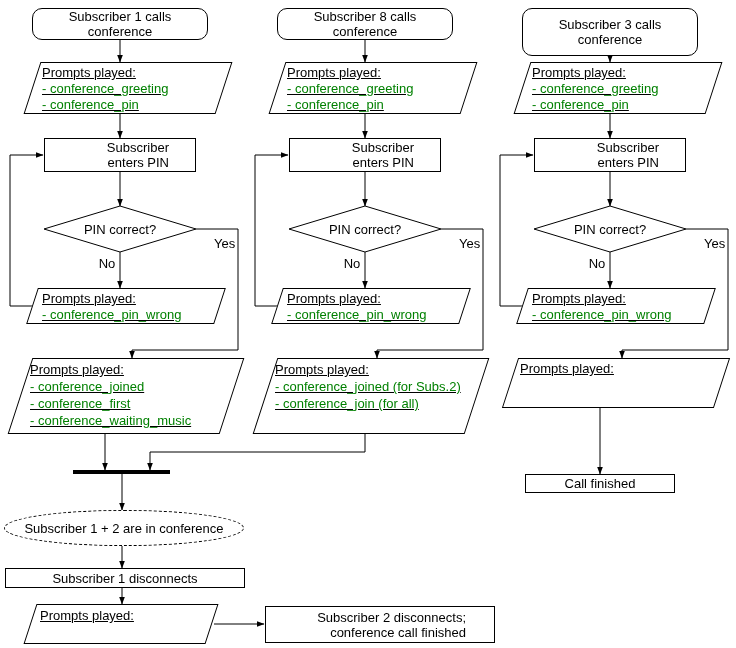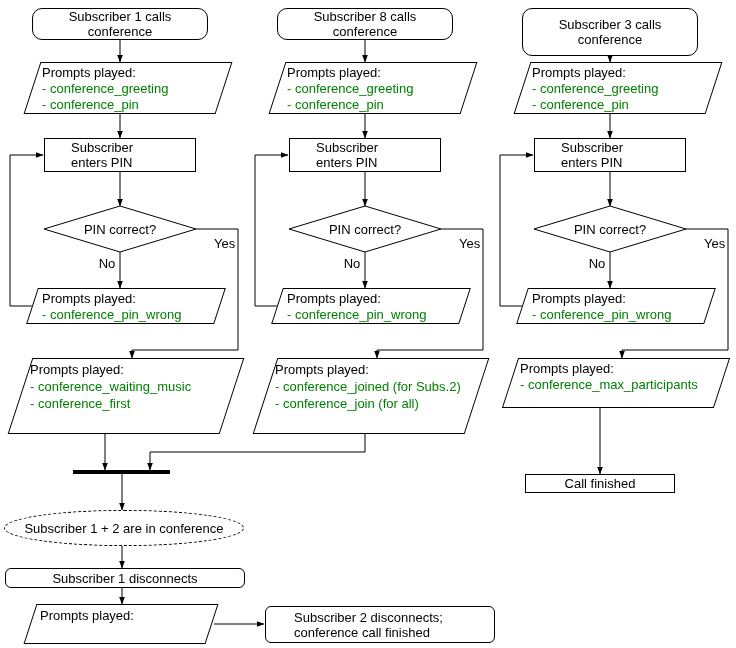--- a/index.html
+++ b/index.html
@@ -10,39 +10,39 @@
   }
   svg.connectors { position:absolute; left:0; top:0; z-index:0; }
   .col { position:absolute; top:0; width:246px; height:648px; z-index:1; }
   .shape { position:absolute; background:#fff; border:1px solid #000; }
   .terminator {
     border-radius:10px; display:flex; align-items:center; justify-content:center;
     text-align:center; line-height:15px;
   }
   .process {
     display:flex; align-items:center; justify-content:center;
-    text-align:left; line-height:15px;
-  }
-  .para { position:absolute; }
+    text-align:right; line-height:15px;
+  }
+  .para { position:absolute;text-decoration:underline; }
   .para-bg {
     position:absolute; inset:0; background:#fff; border:1px solid #000;
     transform:skewX(-18deg);
   }
   .para-content { position:relative; padding:3px 0 0 10px; line-height:16px; }
   .para-content.wide { line-height:17px; }
   .pp-item { color:var(--green,#008000); white-space:nowrap; }
   .diamond-label { position:absolute; text-align:center; z-index:2; }
   .edge-label { position:absolute; z-index:2; }
   .ellipse {
     position:absolute; border:1px dashed #000; border-radius:50%;
     display:flex; align-items:center; justify-content:center;
     background:#fff; z-index:1; text-align:center;
   }
   .bar { position:absolute; background:#000; z-index:1; }
-  .merge-item { z-index:1;border-radius:6px; }
+  .merge-item { z-index:1; }
 </style>
 </head>
 <body>
 
 <svg class="connectors" width="736" height="648" viewBox="0 0 736 648">
   <defs>
     <marker id="arrow" viewBox="0 0 8 6" markerWidth="8" markerHeight="6" refX="7.5" refY="3" orient="auto" markerUnits="userSpaceOnUse">
       <path d="M0,0 L8,3 L0,6 Z" fill="#000"></path>
     </marker>
   </defs>
@@ -107,22 +107,23 @@
     <div class="para-content">
       <div>Prompts played:</div>
       <div class="pp-item">- conference_pin_wrong</div>
     </div>
   </div>
 
   <div class="para" style="left:20px;top:358px;width:212px;height:76px">
     <div class="para-bg"></div>
     <div class="para-content wide">
       <div>Prompts played:</div>
+      <div class="pp-item">- conference_joined</div>
+      <div class="pp-item">- conference_first</div>
       <div class="pp-item">- conference_waiting_music</div>
-      <div class="pp-item">- conference_first</div>
     </div>
   </div>
 </div>
 
 <div class="col" style="left:245px">
   <div class="shape terminator" style="left:32px;top:8px;width:176px;height:32px;padding:0 22px">Subscriber 8 calls conference</div>
 
   <div class="para" style="left:32px;top:62px;width:192px;height:52px">
     <div class="para-bg"></div>
     <div class="para-content">
@@ -179,21 +180,20 @@
     <div class="para-content">
       <div>Prompts played:</div>
       <div class="pp-item">- conference_pin_wrong</div>
     </div>
   </div>
 
   <div class="para" style="left:20px;top:358px;width:212px;height:50px">
     <div class="para-bg"></div>
     <div class="para-content">
       <div>Prompts played:</div>
-      <div class="pp-item">- conference_max_participants</div>
     </div>
   </div>
 
   <div class="shape process" style="left:35px;top:474px;width:150px;height:19px">Call finished</div>
 </div>
 
 <div class="bar" style="left:73px;top:470px;width:97px;height:4px"></div>
 
 <div class="ellipse" style="left:4px;top:510px;width:240px;height:36px">Subscriber 1 + 2 are in conference</div>
 

